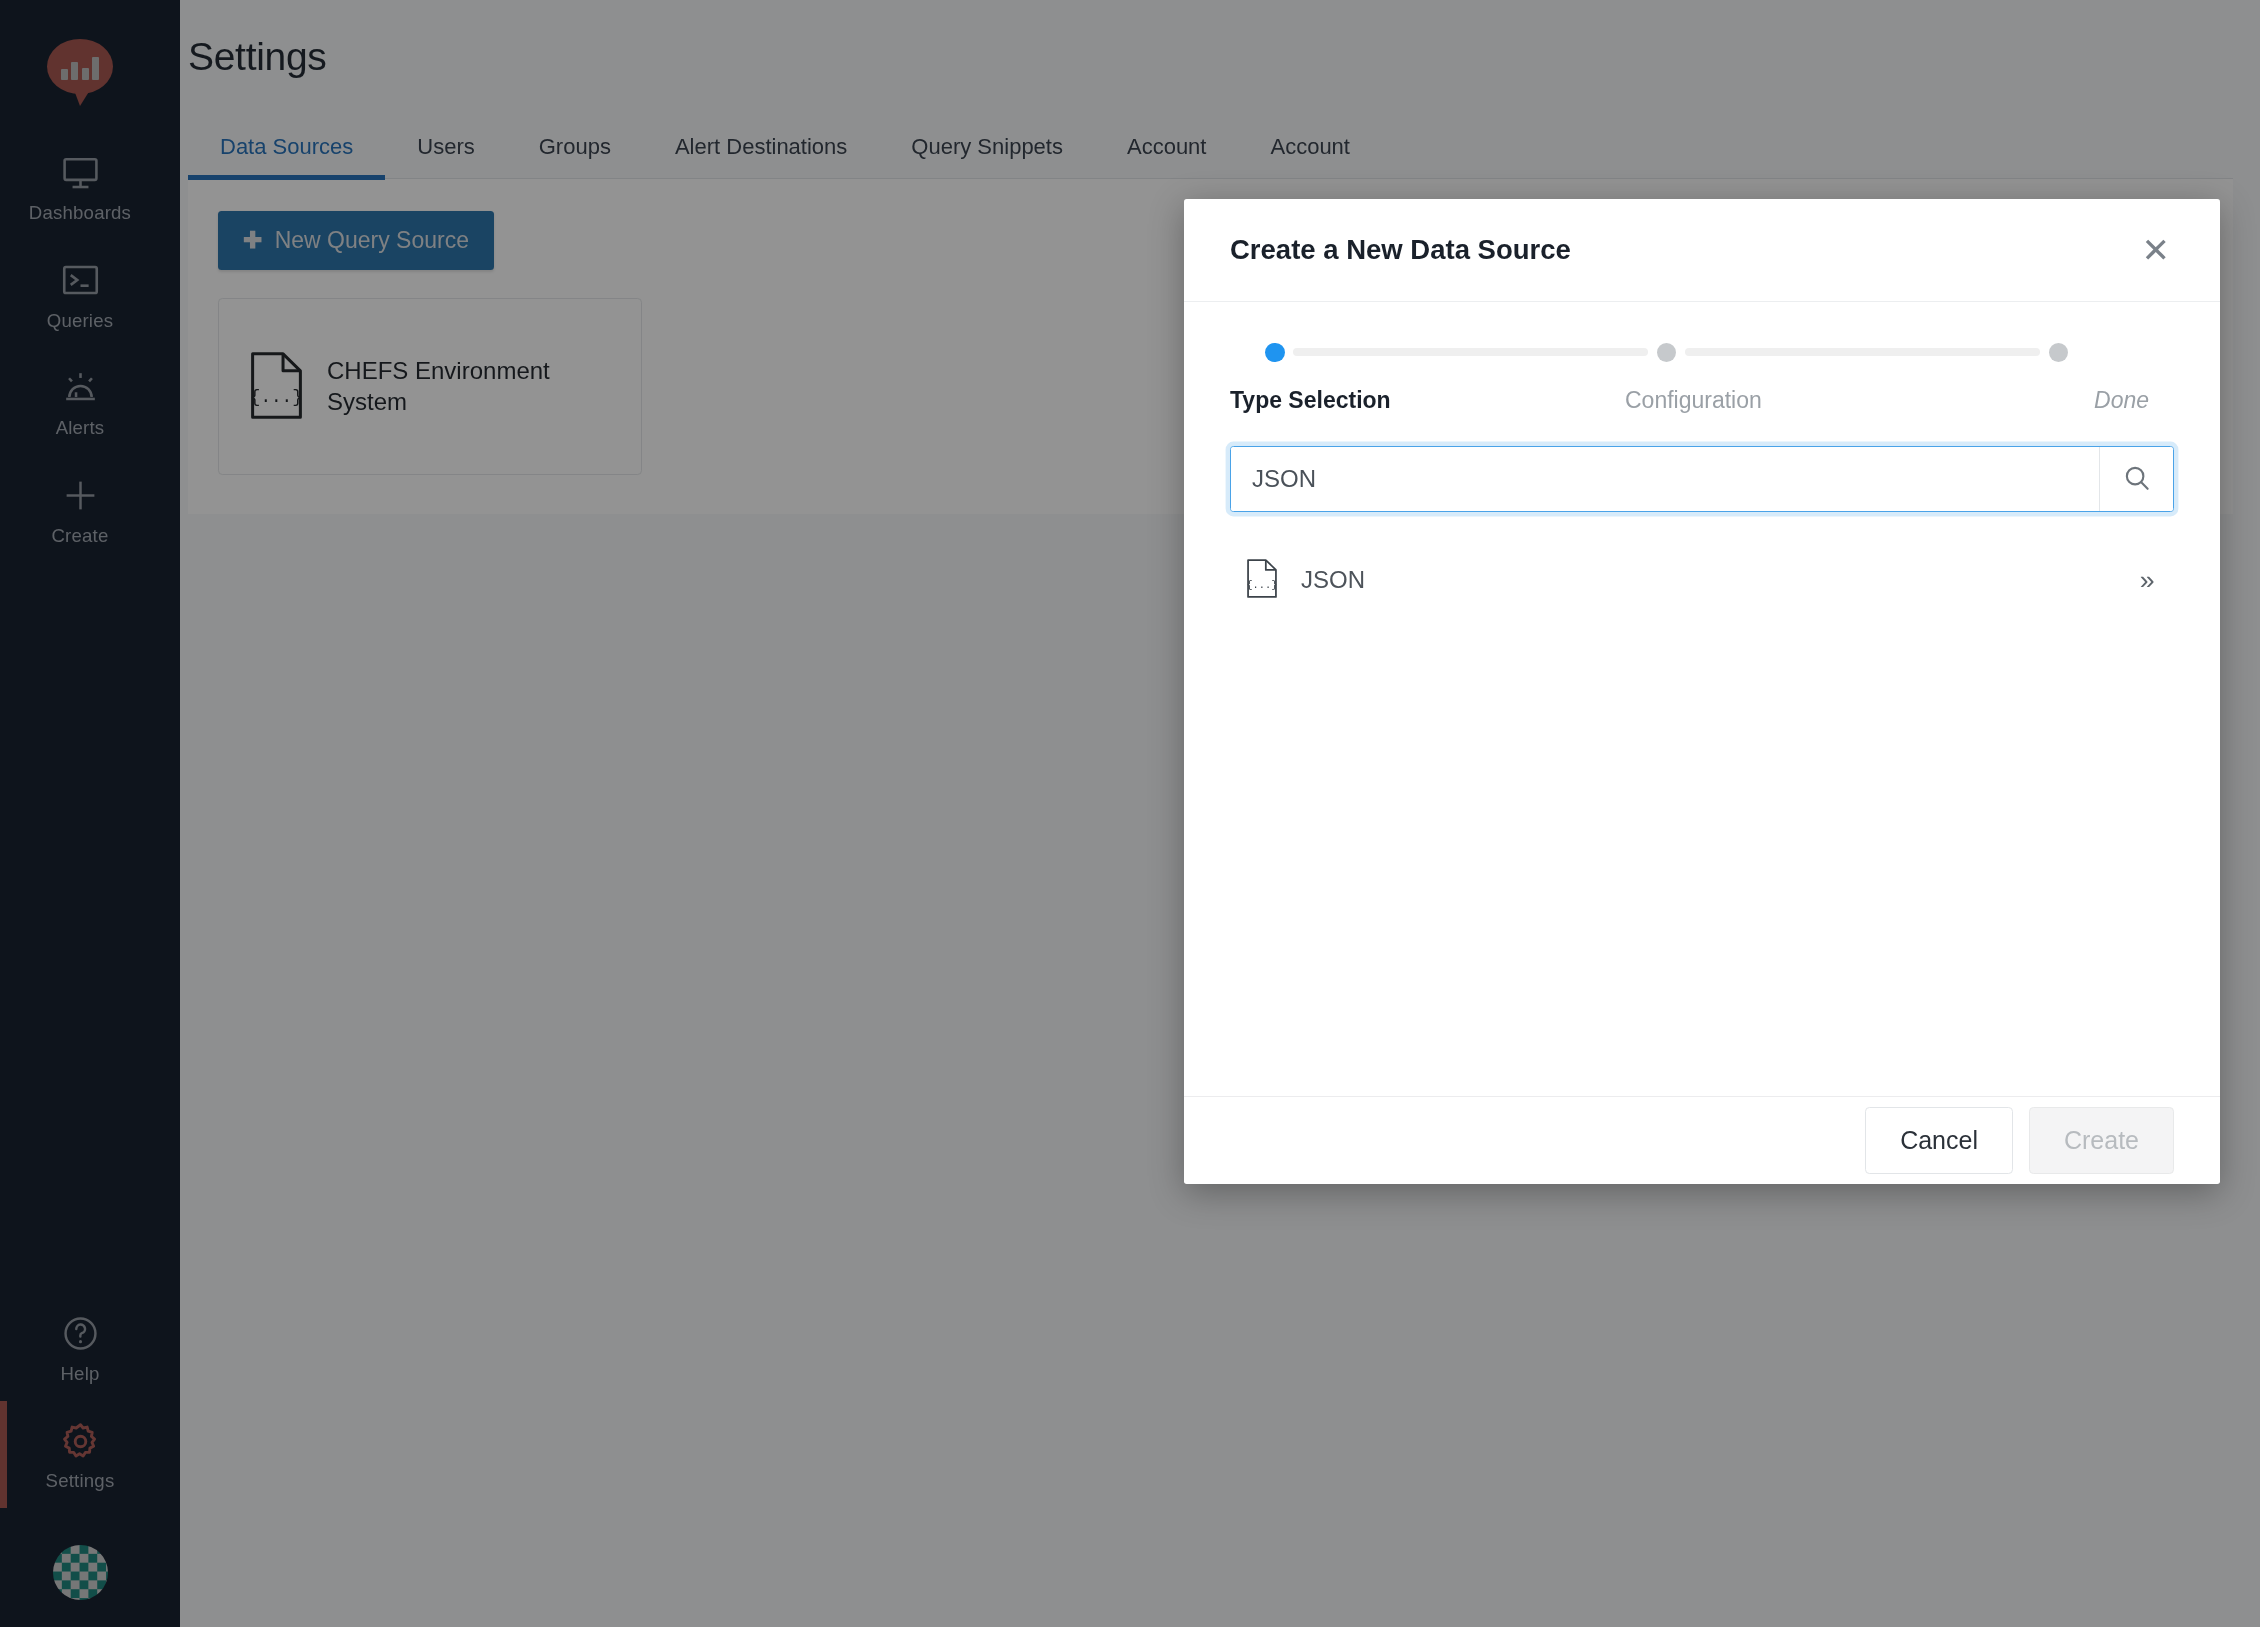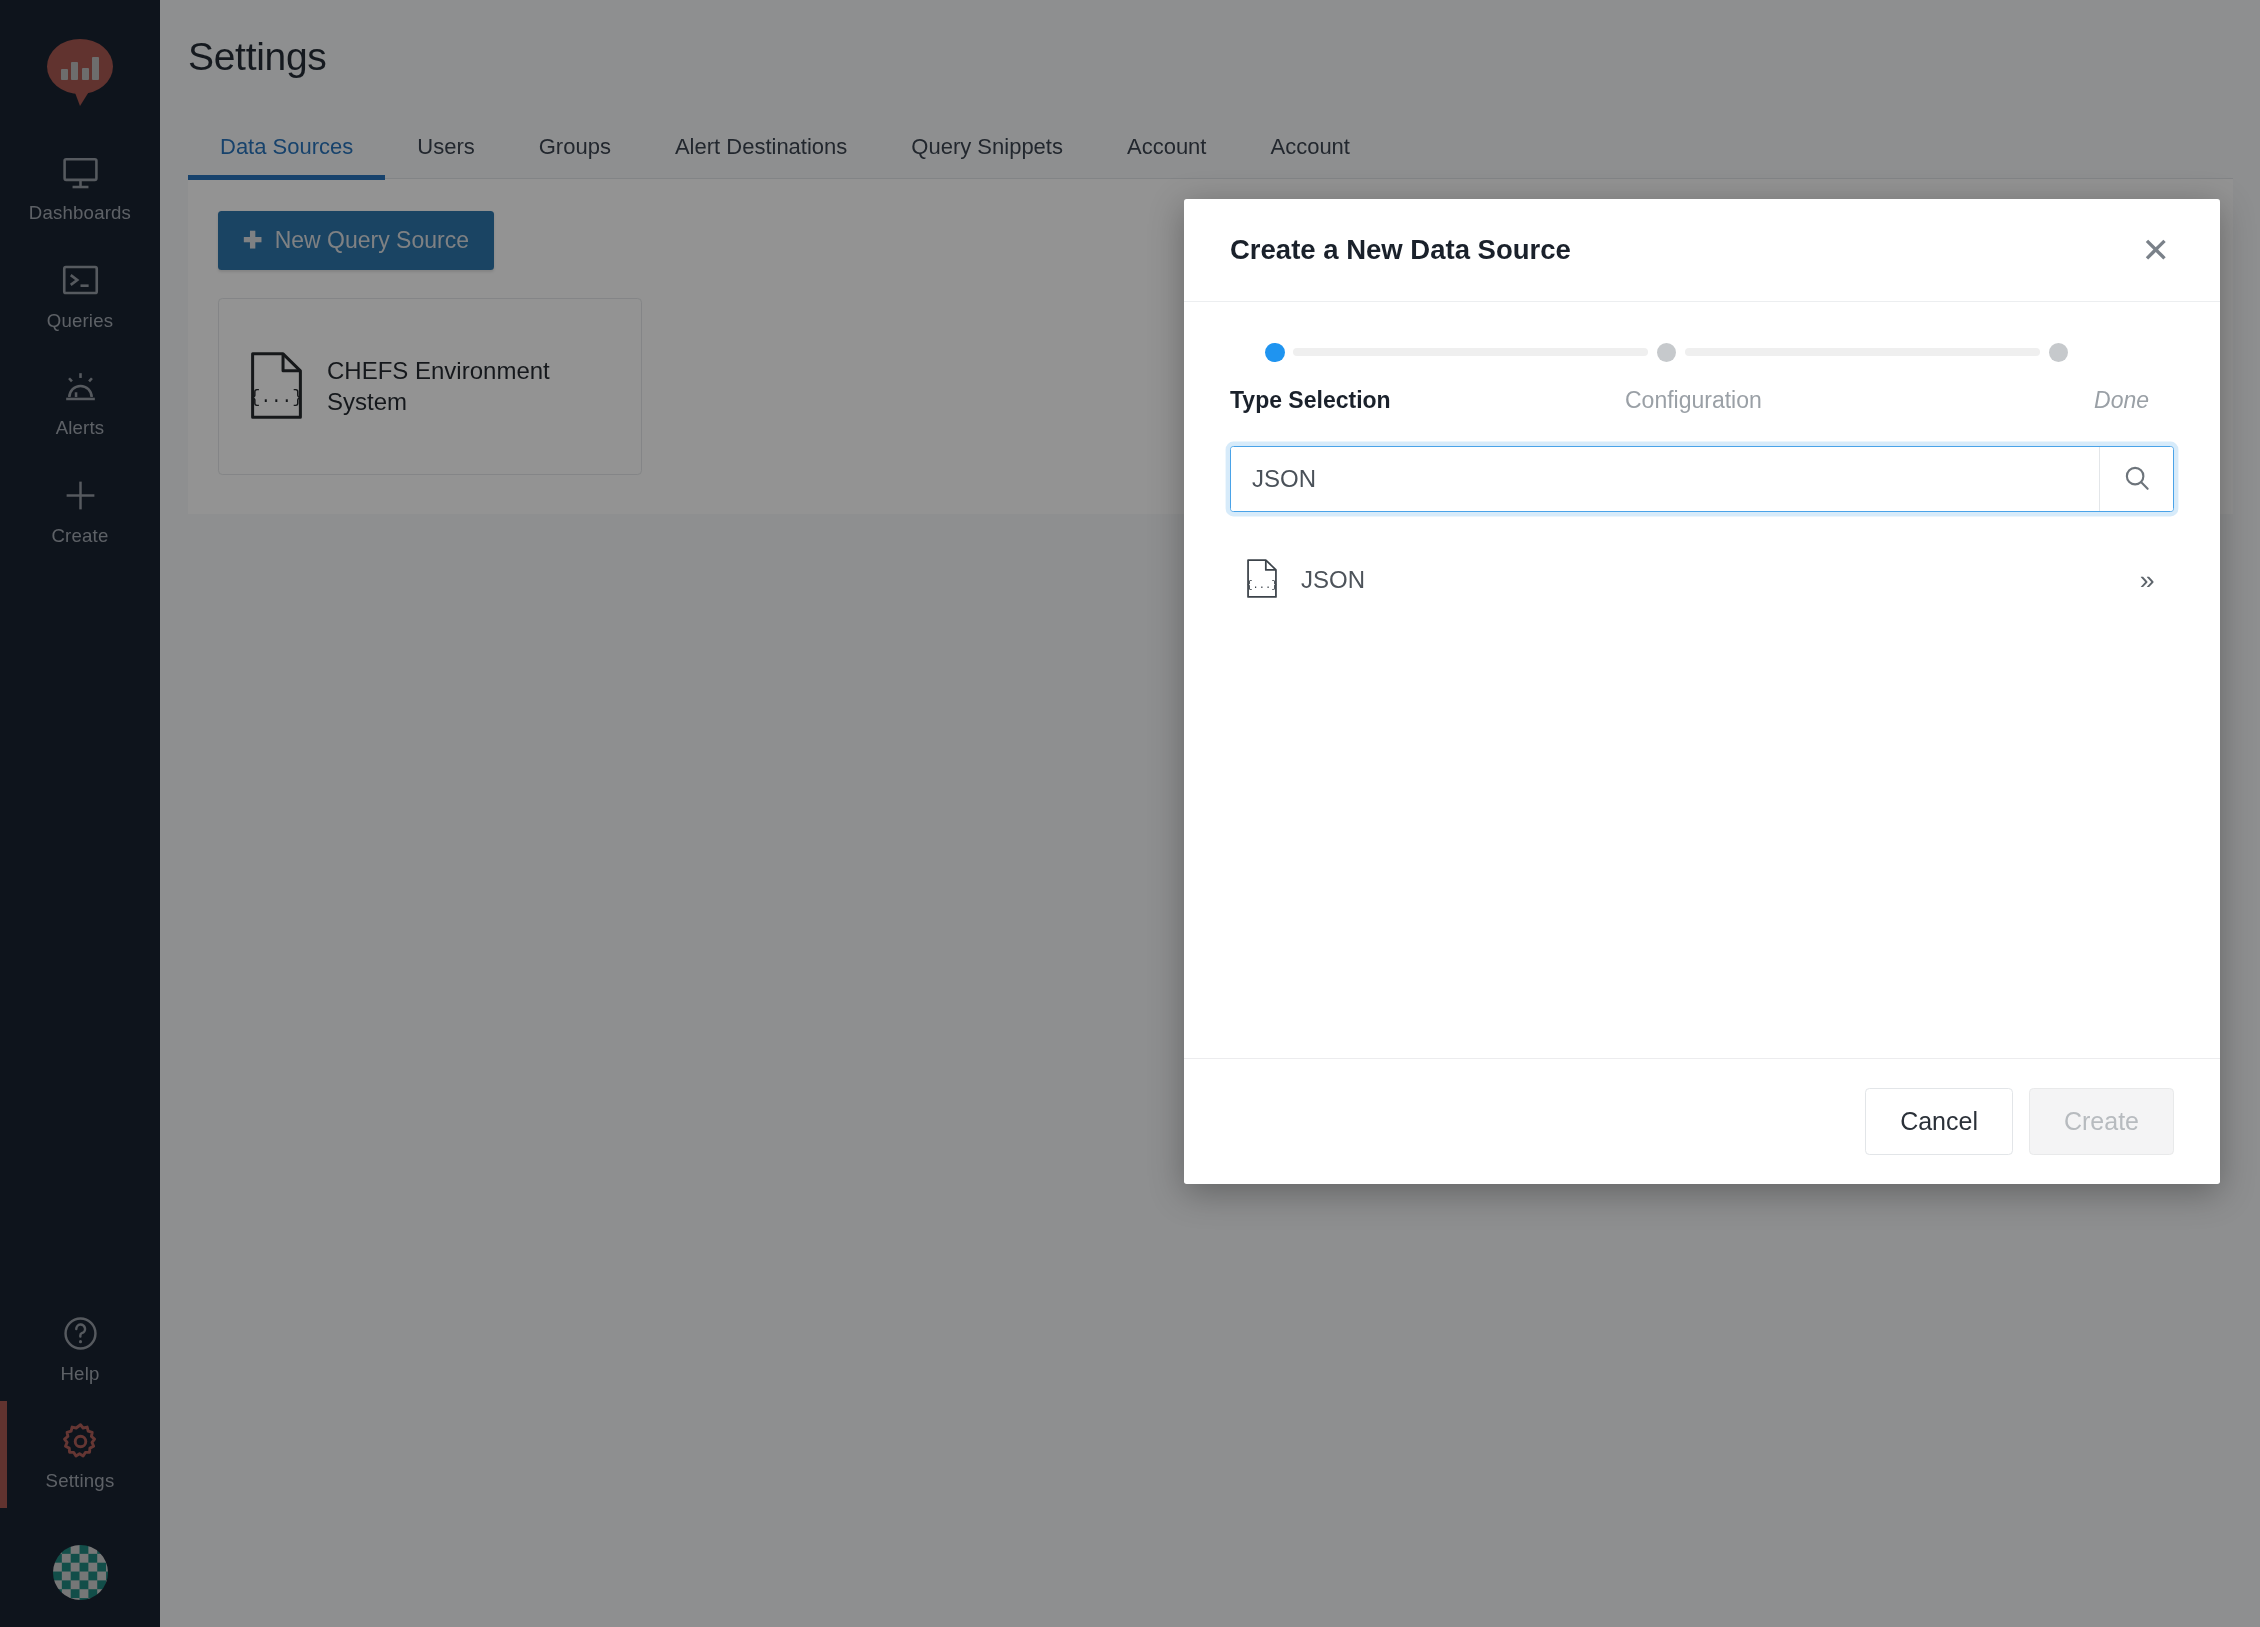--- a/index.html
+++ b/index.html
@@ -15,21 +15,21 @@
   #app {
     position: relative;
     width: 2261px;
     height: 1627px;
   }
 
   
   #sidebar {
     position: absolute;
     left: 0; top: 0;
-    width: 160px;
+    width: 180px;
     height: 1627px;
     background: #05101f;
     z-index: 5;
   }
   .logo-wrap {
     width: 160px;
     height: 133px;
     display: flex;
     align-items: center;
     justify-content: center;
@@ -310,21 +310,21 @@
     color: #4d535a;
   }
   .result-chevron {
     font-size: 26.6px;
     color: #5d646b;
     line-height: 1;
   }
 
   #modal-footer {
     border-top: 1.8px solid #ececee;
-    height: 126px;
+    height: 88px;
     display: flex;
     align-items: center;
     justify-content: flex-end;
     gap: 16px;
     padding: 0 46px;
   }
   .btn {
     font-family: inherit;
     font-size: 25px;
     border-radius: 4.4px;

